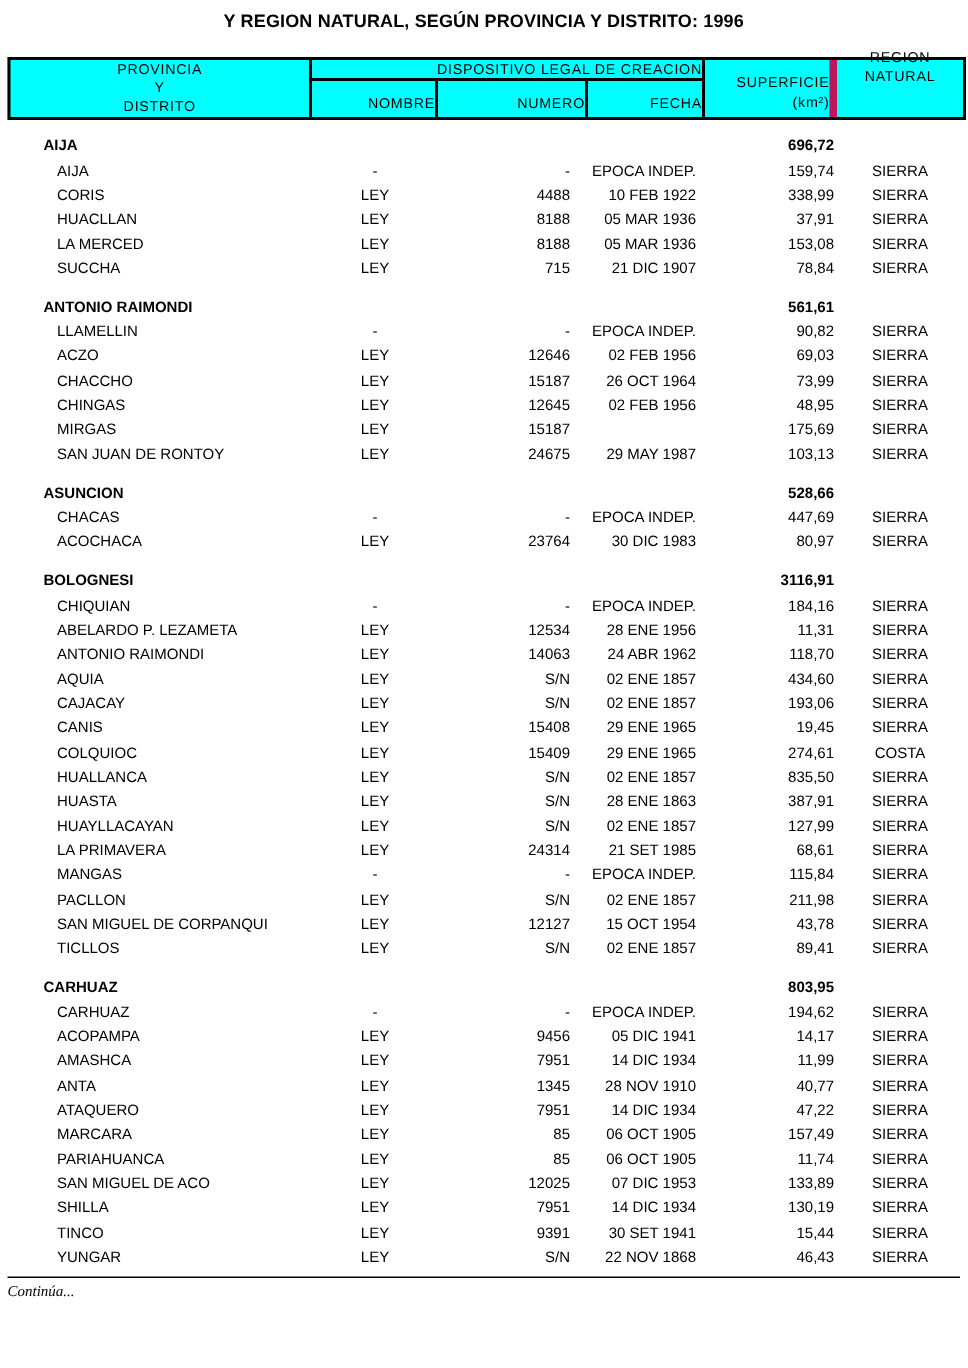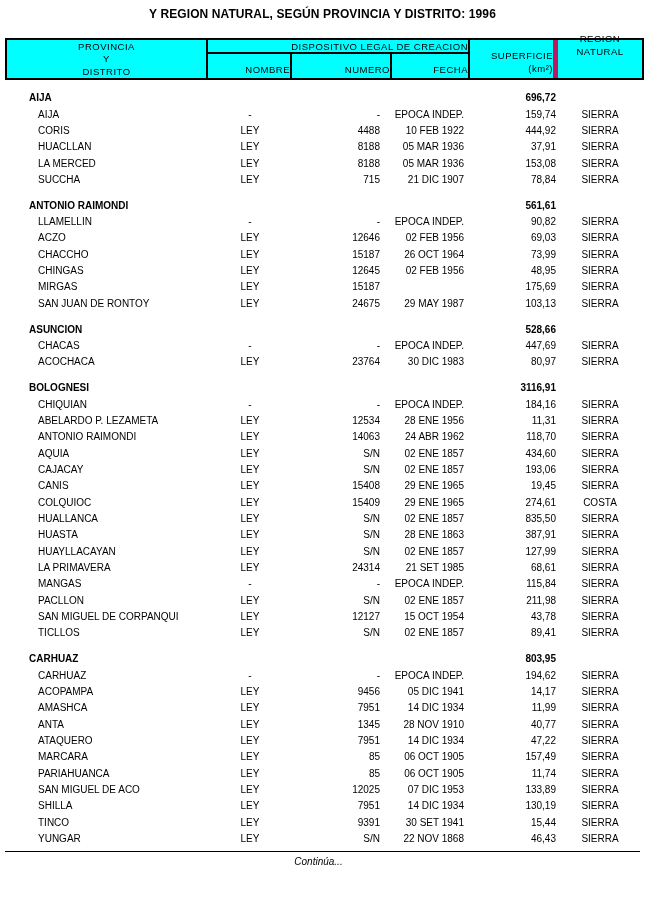--- a/index.html
+++ b/index.html
@@ -45,21 +45,21 @@
   .c-fecha{text-align:right;padding-right:6px;}
   .c-sup{text-align:right;padding-right:2px;}
   .c-reg{text-align:center;}
   .total-row{font-weight:bold;margin-top:7px;}
   .total-row .c-name{padding-left:24px;}
   .total-row .c-reg{text-align:left;padding-left:3px;}
   .prow{font-weight:bold;margin-top:9.5px;}
   .prow .c-name{padding-left:24px;}
   
   .footer-line{margin:4px 0 0 5px;width:635px;border-top:1.5px solid #000;}
-  .continua{margin-left:5px;width:627px;text-align:center;font-style:italic;font-size:10px;margin-top:4px;}
+  .continua{margin-left:5px;width:627px;text-align:left;font-style:italic;font-size:10px;margin-top:4px;font-family:Liberation Serif, serif;}
 </style>
 </head>
 <body>
 
 <div class="page">
 
   <div class="title">
     <div>Y REGION NATURAL, SEGÚN PROVINCIA Y DISTRITO: 1996</div>
   </div>
 
@@ -99,21 +99,21 @@
     <div class="c c-numero">-</div>
     <div class="c c-fecha">EPOCA INDEP.</div>
     <div class="c c-sup">159,74</div>
     <div class="c c-reg">SIERRA</div>
   </div>
       <div class="row drow">
     <div class="c c-name">CORIS</div>
     <div class="c c-nombre">LEY</div>
     <div class="c c-numero">4488</div>
     <div class="c c-fecha">10 FEB 1922</div>
-    <div class="c c-sup">444,92</div>
+    <div class="c c-sup">338,99</div>
     <div class="c c-reg">SIERRA</div>
   </div>
       <div class="row drow">
     <div class="c c-name">HUACLLAN</div>
     <div class="c c-nombre">LEY</div>
     <div class="c c-numero">8188</div>
     <div class="c c-fecha">05 MAR 1936</div>
     <div class="c c-sup">37,91</div>
     <div class="c c-reg">SIERRA</div>
   </div>

